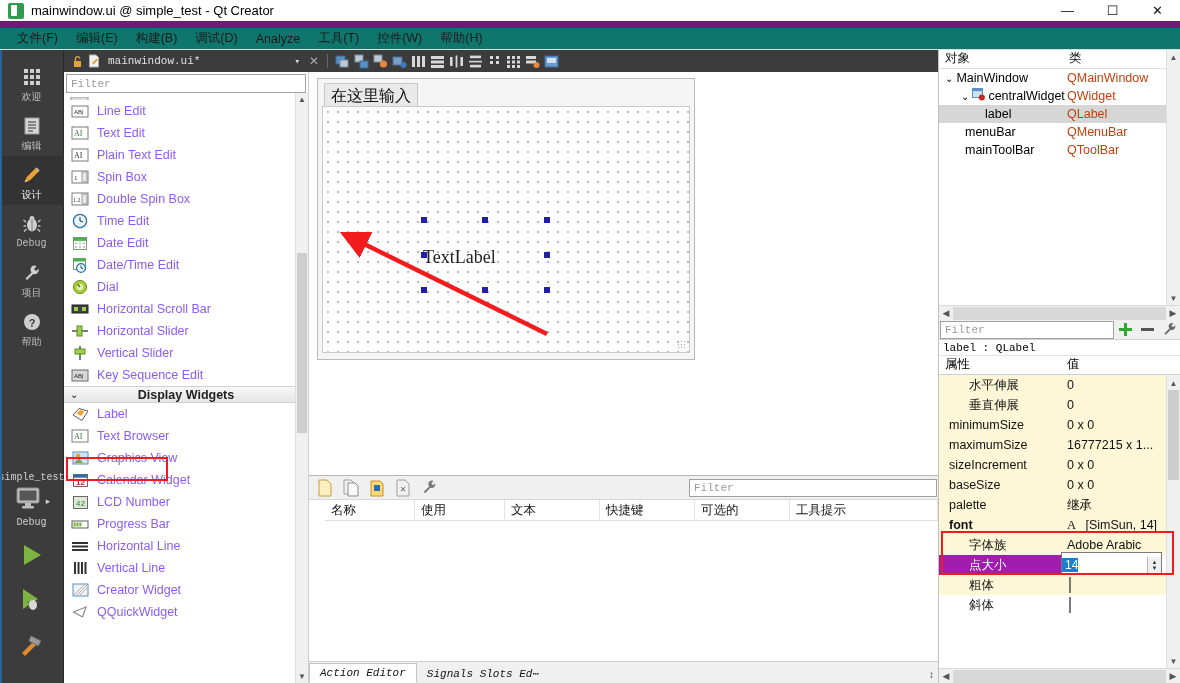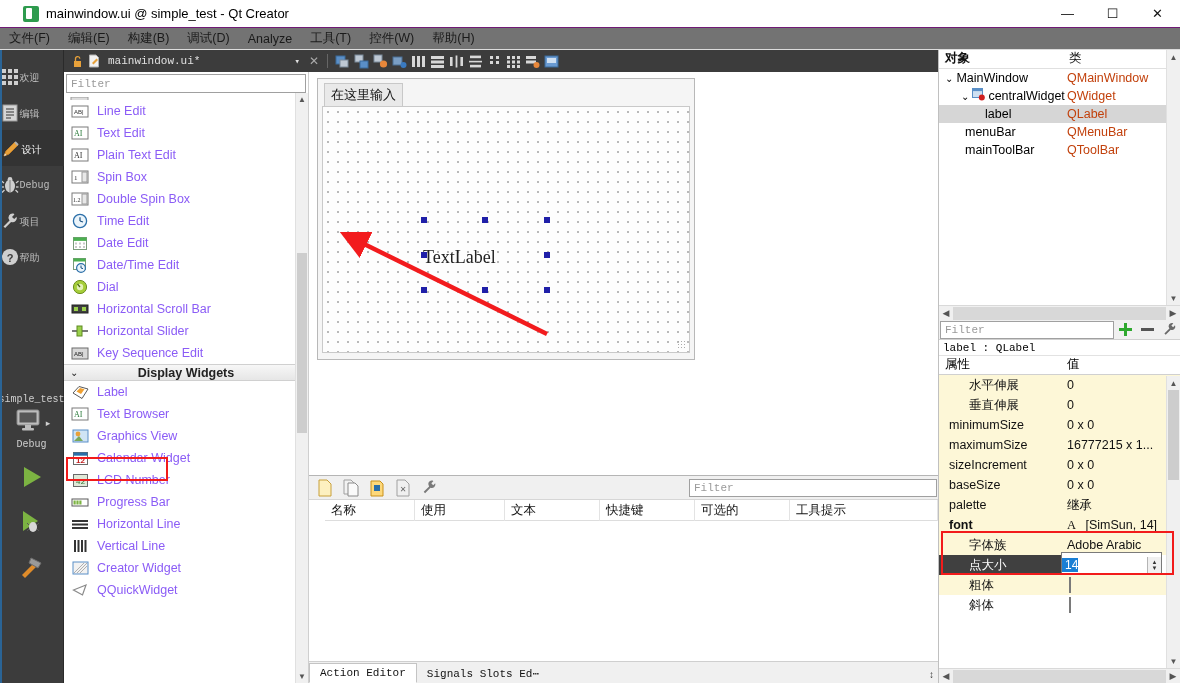--- a/index.html
+++ b/index.html
@@ -10,61 +10,60 @@
     background: #f0f0f0;
     overflow: hidden;
     color: #000;
   }
   .app { position: relative; width: 1180px; height: 683px; }
 
   
   .titlebar {
     height: 28px; background: #ffffff;
     display: flex; align-items: center;
-    border-bottom: 1px solid #701a75;
-    padding-left: 15px;
+    border-bottom: 7px solid #701a75;
   }
   .titlebar .app-icon {
     width: 16px; height: 16px; margin-left: 8px; margin-right: 7px;
     background: #2e9b4e; border-radius: 2px;
     position: relative;
     display: inline-block;
   }
   .titlebar .app-icon::after {
     content: ""; position: absolute; left: 3px; top: 2px;
     width: 6px; height: 11px; background: #fff; border-radius: 1px;
   }
   .titlebar .title { font-size: 13px; color: #000; }
   .winbtns { margin-left: auto; display: flex; height: 28px; }
   .winbtn {
     width: 45px; height: 28px; display: flex; align-items: center; justify-content: center;
     font-size: 13px; color: #111;
   }
 
   
   .menubar {
-    height: 22px; background: #737373; display: flex; align-items: center;
-    padding-left: 0; border-bottom: 1px solid #dcdcdc;
+    height: 22px; background: #0f766e; display: flex; align-items: center;
+    padding-left: 8px; border-bottom: 1px solid #dcdcdc;
   }
   .menuitem { padding: 2px 9px; font-size: 12.5px; color: #1a1a1a; }
 
   
   .body-row { display: flex; height: 633px; }
 
   
   .modebar {
     width: 64px; background: #3c3c3c; position: relative;
     display: flex; flex-direction: column; align-items: center;
     border-right: 1px solid #2a2a2a;
   }
   .modebar::before{
     content:""; position:absolute; left:0; top:0; bottom:0; width:2px; background:#2a6496;
   }
   .mode {
-    width: 64px; padding: 6px 0 4px 0; display: flex; flex-direction: row;
+    width: 64px; padding: 6px 0 4px 0; display: flex; flex-direction: column;
     align-items: center; color: #bdbdbd;
   }
   .mode.active { background: #333333; color: #f0f0f0; }
   .mode .glyph { height: 26px; display:flex; align-items:center; justify-content:center; }
   .mode .mlabel { font-size: 10px; margin-top: 1px; line-height: 12px; }
   .kitbox { margin-top: 20px; width:64px; display:flex; flex-direction:column; align-items:center; color:#cfcfcf;}
   .kitbox .proj { font-size: 10px; margin-bottom: 3px; }
   .kitbox .kitname { font-size: 10px; margin-top: 2px; }
   .runbtns { margin-top: 14px; display:flex; flex-direction:column; align-items:center; gap:16px;}
 
@@ -117,21 +116,21 @@
   
   .canvaswrap { flex: 1; background: #fff; display: flex; flex-direction: column; min-width:0; }
   .canvasarea { flex: 1; background: #fff; position: relative; overflow: hidden; }
   .formwin {
     position: absolute; left: 8px; top: 6px; width: 378px; height: 282px;
     background: #f5f5f5; border: 1px solid #b8b8b8;
   }
   .menuplace {
     position: absolute; left: 6px; top: 4px;
     background: #e9e9e9; border: 1px solid #c8c8c8;
-    font-size: 13px; padding: 2px 6px; color: #111;
+    font-size: 16px; padding: 2px 6px; color: #111;
   }
   .formbody {
     position:absolute; left: 4px; right: 4px; top: 27px; bottom: 6px;
     background:
       radial-gradient(#b9b9b9 0.8px, transparent 0.9px) 0 0 / 10px 10px,
       #fdfdfd;
     border: 1px solid #c9c9c9;
   }
   .sizegrip { position:absolute; right:2px; bottom:2px; width:10px; height:10px;
     background: radial-gradient(#aaa 0.7px, transparent 0.8px) 0 0 / 3px 3px; }
@@ -149,21 +148,21 @@
   .apbar { height: 24px; background: #f0f0f0; display:flex; align-items:center; padding-left:6px; gap:6px; border-bottom:1px solid #d6d6d6;}
   .apbar .ticon { width: 20px; height: 18px; }
   .apfilter {
     margin-left: auto; width: 248px; height: 18px; background:#fff; border:1px solid #a0a0a0;
     display:flex; align-items:center; padding-left:4px;
     font-family:"Liberation Mono", monospace; font-size:11px; color:#9a9a9a; margin-right: 1px;
   }
   .aphead { height: 21px; display:flex; align-items:center; background:#fff; border-bottom:1px solid #ddd;margin-left:16px; }
   .aphead div { font-size: 12.5px; color:#111; padding-left: 6px; border-right: 1px solid #e3e3e3; height:21px; line-height:21px;}
   .apbottom { height: 22px; display:flex; align-items:flex-end; background:#f0f0f0; border-top: 1px solid #cfcfcf;}
-  .aptab { font-family:"Liberation Mono", monospace; font-size:11px; padding: 3px 10px; color:#111; }
+  .aptab { font-family:"Liberation Mono", monospace; font-size:11px; padding: 3px 10px; color:#111;font-style:italic; }
   .aptab.active { background:#fff; border:1px solid #c4c4c4; border-bottom: 1px solid #fff; }
 
   
   .rightdock { width: 242px; background: #f0f0f0; display: flex; flex-direction: column; border-left:1px solid #c0c0c0;}
   .objtree { height: 270px; background:#fff; display:flex; flex-direction:column; position:relative;}
   .treehead { height: 19px; display:flex; background:#fff; border-bottom:1px solid #e0e0e0;}
   .treehead span { font-size:12.5px; padding-left:6px; color:#111; }
   .treerows { flex:1; overflow:hidden; }
   .trow { height: 18px; display: flex; align-items: center; font-size: 12.5px; }
   .trow.sel { background: #d6d6d6; }
@@ -189,21 +188,21 @@
   }
   .prophead { height: 19px; display:flex; background:#fff; border-bottom:1px solid #d0d0d0;}
   .prophead span { font-size: 12.5px; padding-left: 6px; }
   .prows { flex:1; overflow:hidden; }
   .prow { height: 20px; display:flex; align-items:center; font-size: 12.5px; border-bottom: 1px solid #f3e9c0;}
   .prow .pname { width: 122px; padding-left: 10px; background:#fdf7d7; height:20px; line-height:20px; color:#111; }
   .prow .pval { flex:1; padding-left: 6px; background:#fdf7d7; height:20px; line-height:20px; color:#111; }
   .prow.white .pname, .prow.white .pval { background:#fff; }
   .prow.indent2 .pname { padding-left: 30px; }
   .prow.bold .pname { font-weight: bold; }
-  .prow.selrow .pname { background:#404040; color:#fff; }
+  .prow.selrow .pname { background:#a21caf; color:#fff; }
   .editfield {
     flex:1; height:26px; margin-right:2px; background:#fff; border:1px solid #7a7a7a;
     display:flex; align-items:center;
   }
   .editfield .val { padding-left:3px; background:#1a7fd4; color:#fff; font-size:12px; }
   .spin { margin-left:auto; width:14px; height:16px; border-left:1px solid #b5b5b5;
     display:flex; flex-direction:column; align-items:center; justify-content:center; background:#f0f0f0; font-size:6px; color:#333;}
   .revert { width:16px; height:16px; display:flex; align-items:center; justify-content:center; color:#b03030; font-size:11px;}
   .chkbox { width: 12px; height: 12px; border: 1px solid #7a7a7a; background:#fff; margin-left: 2px;}
 
@@ -609,20 +608,29 @@
               <span class="wicon">
                   <svg width="18" height="12" viewBox="0 0 18 12">
                     <line x1="1" y1="6" x2="17" y2="6" stroke="#7a7a7a" stroke-width="2"></line>
                     <rect x="6" y="1" width="5" height="10" fill="#9bd14c" stroke="#5e8a20"></rect>
                   </svg>
                 </span>
               <span class="wname">Horizontal Slider</span>
             </div>
             <div class="witem">
               <span class="wicon">
+                  <svg width="12" height="16" viewBox="0 0 12 16">
+                    <line x1="6" y1="1" x2="6" y2="15" stroke="#7a7a7a" stroke-width="2"></line>
+                    <rect x="1" y="4" width="10" height="5" fill="#9bd14c" stroke="#5e8a20"></rect>
+                  </svg>
+                </span>
+              <span class="wname">Vertical Slider</span>
+            </div>
+            <div class="witem">
+              <span class="wicon">
                   <svg width="18" height="13" viewBox="0 0 18 13">
                     <rect x="1" y="1" width="16" height="11" fill="#d8d8d8" stroke="#6a6a6a"></rect>
                     <text x="3" y="9" font-size="6" font-family="Liberation Sans" fill="#222">AB|</text>
                   </svg>
                 </span>
               <span class="wname">Key Sequence Edit</span>
             </div>
 
             <div class="wcat">
               <span class="chev">⌄</span>
@@ -823,21 +831,21 @@
             </div>
           </div>
         </div>
       </div>
     </div>
 
     <div class="rightdock">
 
       <div class="objtree">
         <div class="treehead">
-          <span style="width:124px;font-weight:bold;">对象</span>
+          <span style="width:124px;">对象</span>
           <span>类</span>
         </div>
         <div class="treerows">
           <div class="trow">
             <span class="c1" style="padding-left:6px;">
               <span style="font-size:10px;">⌄</span>
               <span>MainWindow</span>
             </span>
             <span class="c2">QMainWindow</span>
           </div>

